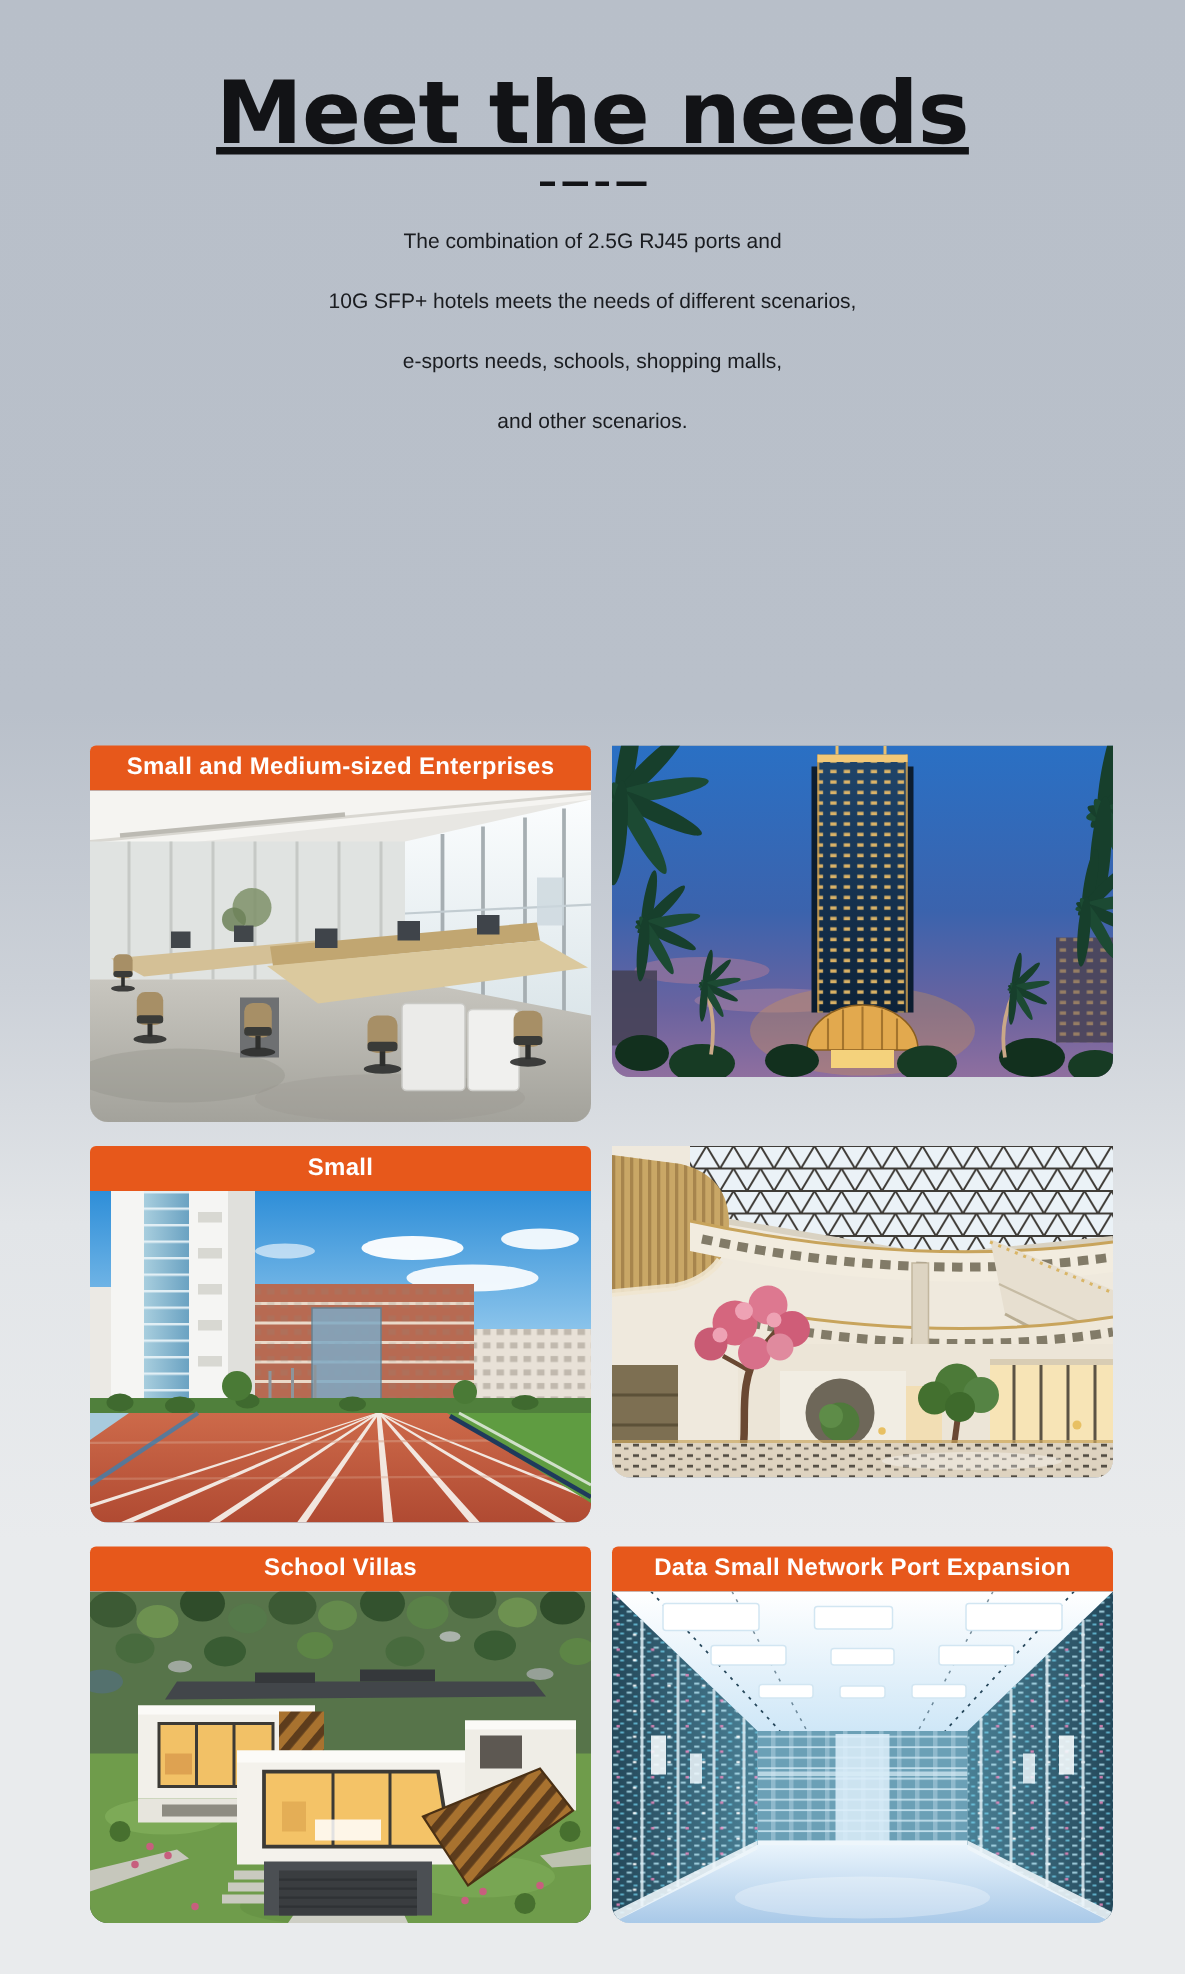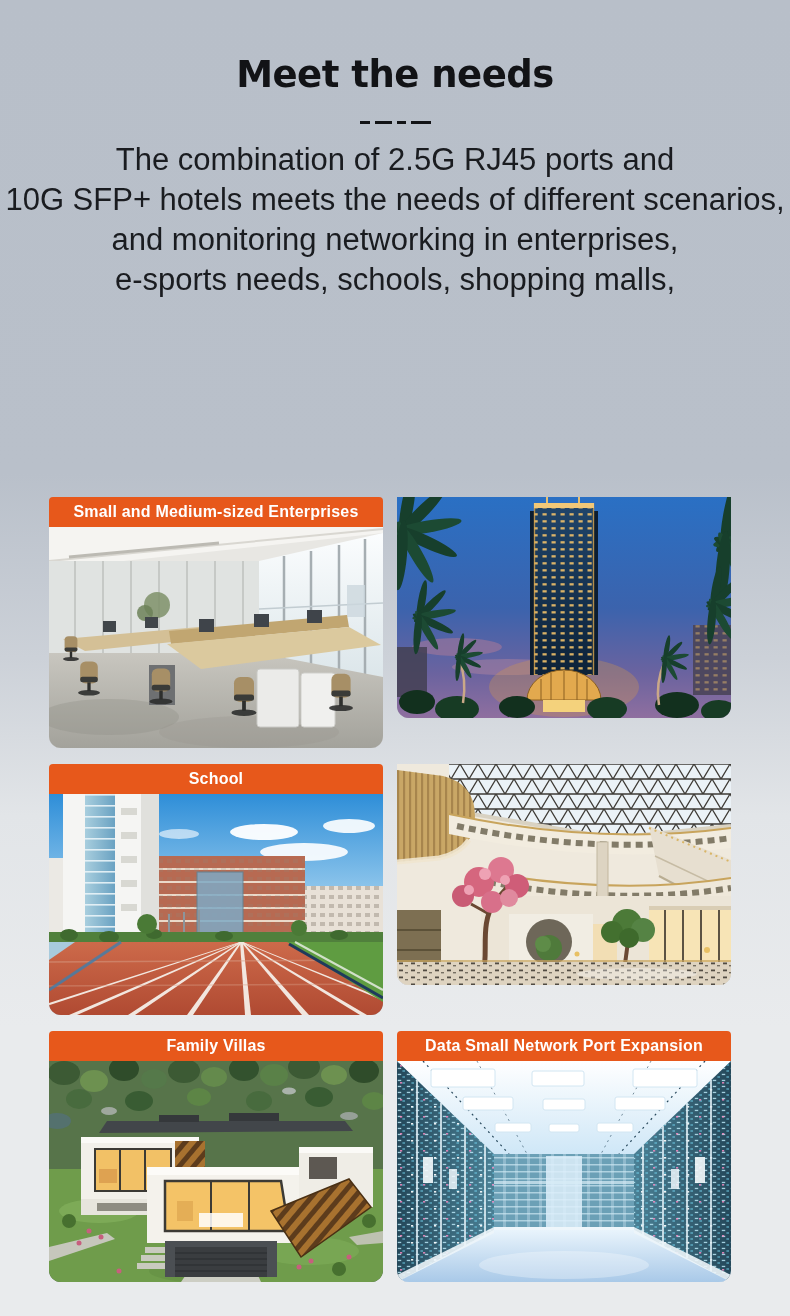--- a/index.html
+++ b/index.html
@@ -7,31 +7,31 @@
     position:relative; width:790px; height:1316px; overflow:hidden;
     background:linear-gradient(180deg,
       var(--background-top,#B8BFC9) 0%, #b9c0ca 36%,
       #ccd1d8 50%, #e2e5e8 62%,
       var(--background-bottom,#E9EBED) 78%, #e9ebed 100%);
     font-family:"Liberation Sans", sans-serif;
   }
   
   .hero{position:absolute; top:42px; left:0; width:790px; text-align:center;}
   .title{margin:0; font-family:"DejaVu Sans", sans-serif; font-weight:800;
-    font-size:37px; line-height:66px; letter-spacing:-0.5px;
-    color:var(--heading-text,#121316);}
+    font-size:58px; line-height:66px; letter-spacing:-0.5px;
+    color:var(--heading-text,#121316);text-decoration:underline;}
   .title span{display:block;}
   .dashes{margin-top:13px; display:flex; justify-content:center; align-items:center; gap:5px;}
   .dashes .d{height:3px; background:var(--heading-text,#17181A); display:inline-block;}
   .d1{width:10px}.d2{width:17px}.d3{width:9px}.d4{width:20px}
-  .desc{margin:16px 0 0 0; font-size:31px; line-height:40px;
+  .desc{margin:16px 0 0 0; font-size:14px; line-height:40px;
     color:var(--body-text,#1A1C20); font-weight:400;}
   .desc span{display:block;}
   
-  .grid{position:absolute; top:497px; left:49px; width:682px;
+  .grid{position:absolute; top:497px; left:60px; width:682px;
     display:grid; grid-template-columns:334px 334px; column-gap:14px; row-gap:16px;}
   .card{margin:0; width:334px; height:251px;}
   .card-label{height:30px; line-height:30px; text-align:center;
     background:var(--accent-orange,#E7581B); color:var(--card-label-text,#FFFFFF);
     font-weight:700; font-size:16px; letter-spacing:.2px;
     border-radius:4px 4px 0 0; overflow:hidden; white-space:nowrap;}
   .card-img{height:221px; border-radius:0 0 12px 12px; overflow:hidden;
     background:#9aa2ab; position:relative;}
   .card-img svg{display:block; width:100%; height:100%;}
 </style>
@@ -46,22 +46,22 @@
     </h1>
     <div class="dashes">
       <span class="d d1"></span>
       <span class="d d2"></span>
       <span class="d d3"></span>
       <span class="d d4"></span>
     </div>
     <p class="desc">
       <span>The combination of 2.5G RJ45 ports and</span>
       <span>10G SFP+ hotels meets the needs of different scenarios,</span>
-      <span>and monitoring networking in enterprises,</span>
       <span>e-sports needs, schools, shopping malls,</span>
+      <span>and other scenarios.</span>
     </p>
   </header>
 
   <section class="grid">
 
     <figure class="card">
       <figcaption class="card-label">Small and Medium-sized Enterprises</figcaption>
       <div class="card-img" aria-label="Bright open-plan office with desks, partitions and task chairs by large windows">
         <svg viewBox="0 0 334 221" preserveAspectRatio="none">
           <defs>
@@ -191,21 +191,21 @@
           <ellipse cx="322" cy="214" rx="18" ry="11" fill="#173b24"></ellipse>
           <path d="M66 206 Q70 182 62 162" stroke="#caa888" stroke-width="2.5" fill="none"></path>
           <use href="#h-palm" transform="translate(62,160) scale(0.55)"></use>
           <path d="M262 208 Q258 186 268 164" stroke="#caa888" stroke-width="2.5" fill="none"></path>
           <use href="#h-palm" transform="translate(268,162) scale(0.55)"></use>
         </svg>
       </div>
     </figure>
 
     <figure class="card">
-      <figcaption class="card-label">School</figcaption>
+      <figcaption class="card-label">Small</figcaption>
       <div class="card-img" aria-label="Campus buildings and trees behind a red running track with white lanes">
         <svg viewBox="0 0 334 221" preserveAspectRatio="none">
           <defs>
             <linearGradient id="s-sky" x1="0" y1="0" x2="0" y2="1">
                 <stop offset="0" stop-color="#2e8ed8"></stop>
                 <stop offset="1" stop-color="#c6e6f7"></stop>
               </linearGradient>
             <linearGradient id="s-glass" x1="0" y1="0" x2="1" y2="0">
                 <stop offset="0" stop-color="#a8cede"></stop>
                 <stop offset="1" stop-color="#6aa2c2"></stop>
@@ -362,21 +362,21 @@
           <rect x="0" y="198" width="334" height="23" fill="#ded3c0"></rect>
           <rect x="0" y="198" width="334" height="23" fill="url(#m-spk)"></rect>
           <ellipse cx="240" cy="210" rx="60" ry="6" fill="#ffffff" opacity=".35"></ellipse>
           <circle cx="310" cy="186" r="3" fill="#e8c063"></circle>
             <circle cx="180" cy="190" r="2.5" fill="#e8c063"></circle>
         </svg>
       </div>
     </figure>
 
     <figure class="card">
-      <figcaption class="card-label">Family Villas</figcaption>
+      <figcaption class="card-label">School Villas</figcaption>
       <div class="card-img" aria-label="Modern white villa with warm lit windows surrounded by greenery">
         <svg viewBox="0 0 334 221" preserveAspectRatio="none">
           <defs>
             <pattern id="v-wood" width="11" height="11" patternUnits="userSpaceOnUse" patternTransform="rotate(40)">
               <rect width="11" height="11" fill="#a8722f"></rect>
                 <rect width="5" height="11" fill="#5d3c1c"></rect>
             </pattern>
           </defs>
           <rect width="334" height="221" fill="#57744a"></rect>
           <g>

